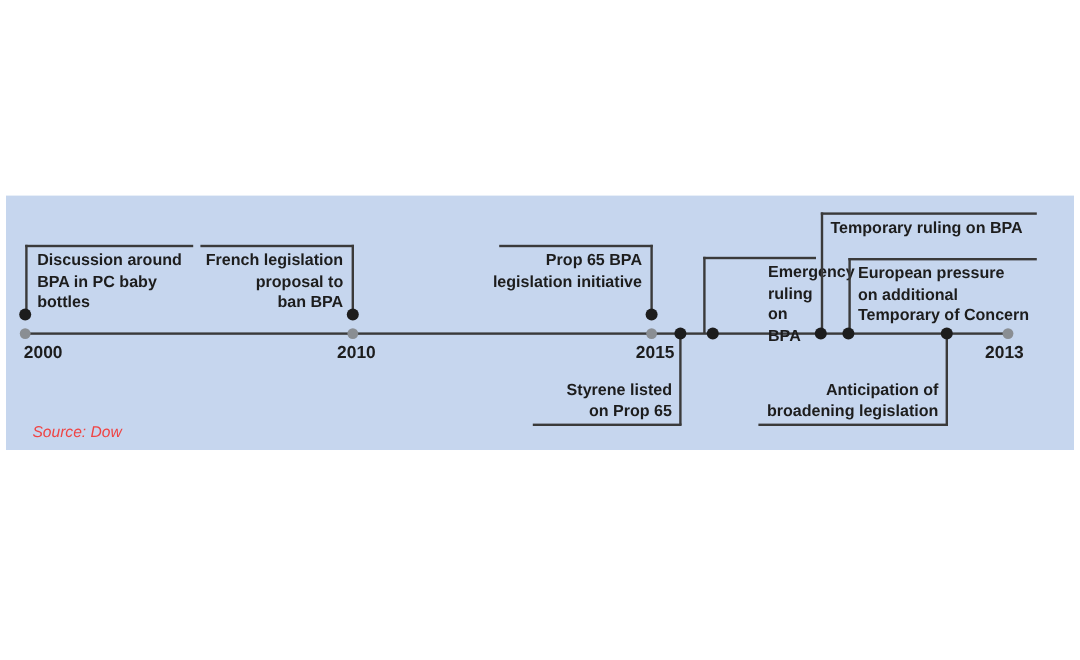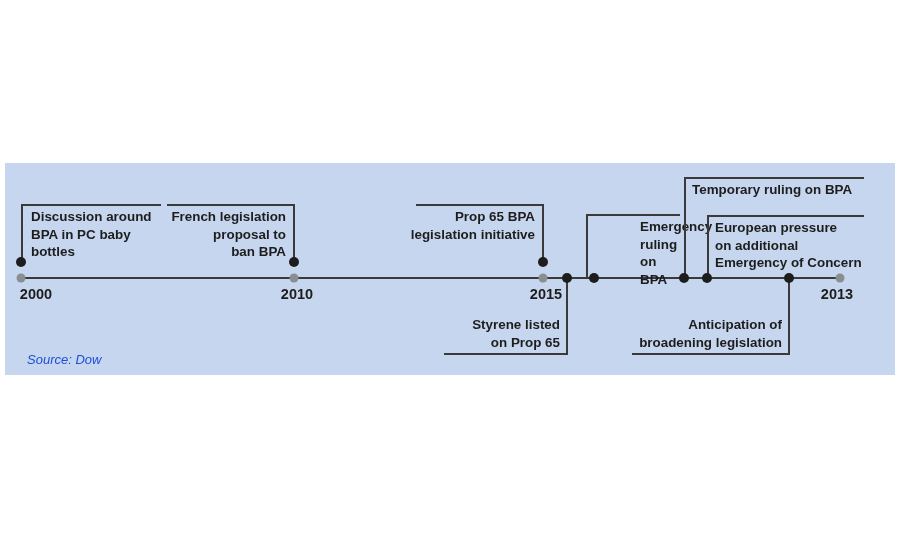--- a/index.html
+++ b/index.html
@@ -84,21 +84,21 @@
   .callout.left  { text-align: left; }
   .callout.right { text-align: right; }
 
   
   #source-note {
     position: absolute;
     left: 27px;
     top: 352px;
     font-size: 13px;
     font-style: italic;
-    color: #1d4ed8;
+    color: #ef4444;
   }
 </style>
 </head>
 <body>
 
 <div id="timeline-panel"></div>
 
 <div class="axis-line"></div>
 
 <div class="tick-dot" style="left:21px;  top:278px;"></div>
@@ -148,21 +148,21 @@
 <div class="h-line" style="left:684px; top:177px; width:180px;"></div>
 <div class="v-line" style="left:684px; top:177px; height:101px;"></div>
 <div class="event-dot" style="left:684px; top:278px;"></div>
 <div class="callout left" style="left:692px; top:181px; width:180px;">Temporary ruling on BPA</div>
 
 <div class="h-line" style="left:707px; top:215px; width:157px;"></div>
 <div class="v-line" style="left:707px; top:215px; height:63px;"></div>
 <div class="event-dot" style="left:707px; top:278px;"></div>
 <div class="callout left" style="left:715px; top:219px; width:160px;">European pressure
 on additional
-Emergency of Concern</div>
+Temporary of Concern</div>
 
 <div class="v-line" style="left:788px; top:278px; height:76px;"></div>
 <div class="h-line" style="left:632px; top:353px; width:158px;"></div>
 <div class="event-dot" style="left:789px; top:278px;"></div>
 <div class="callout right" style="left:626px; top:316px; width:156px;">Anticipation of
 broadening legislation</div>
 
 <div id="source-note">Source: Dow</div>
 
 </body></html>

